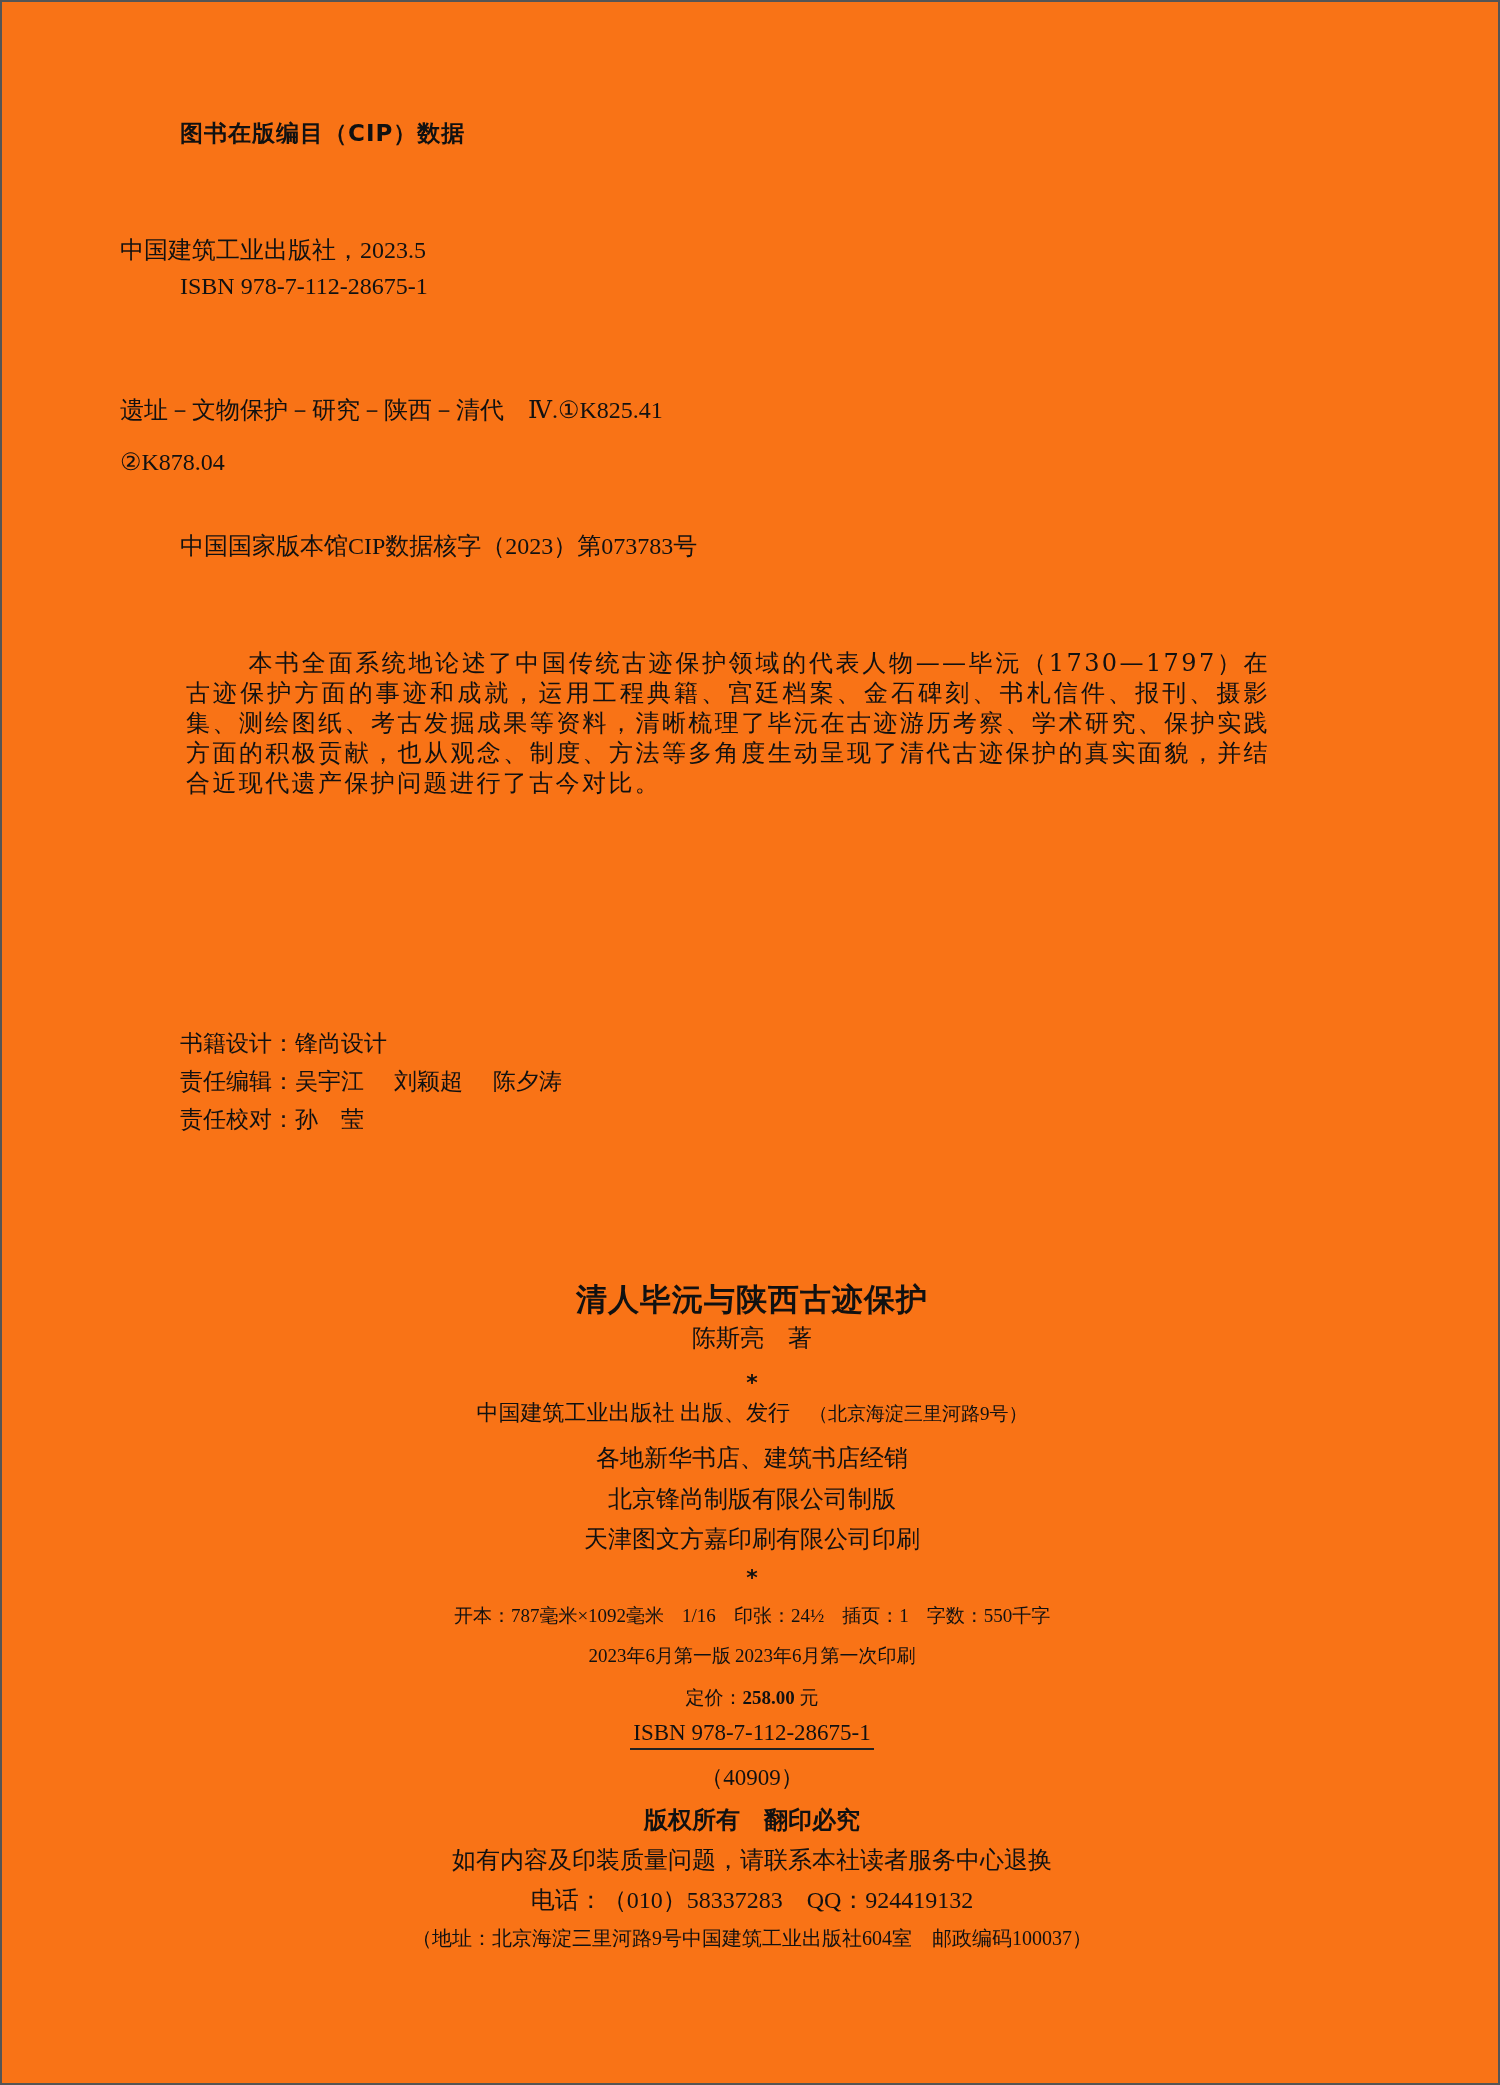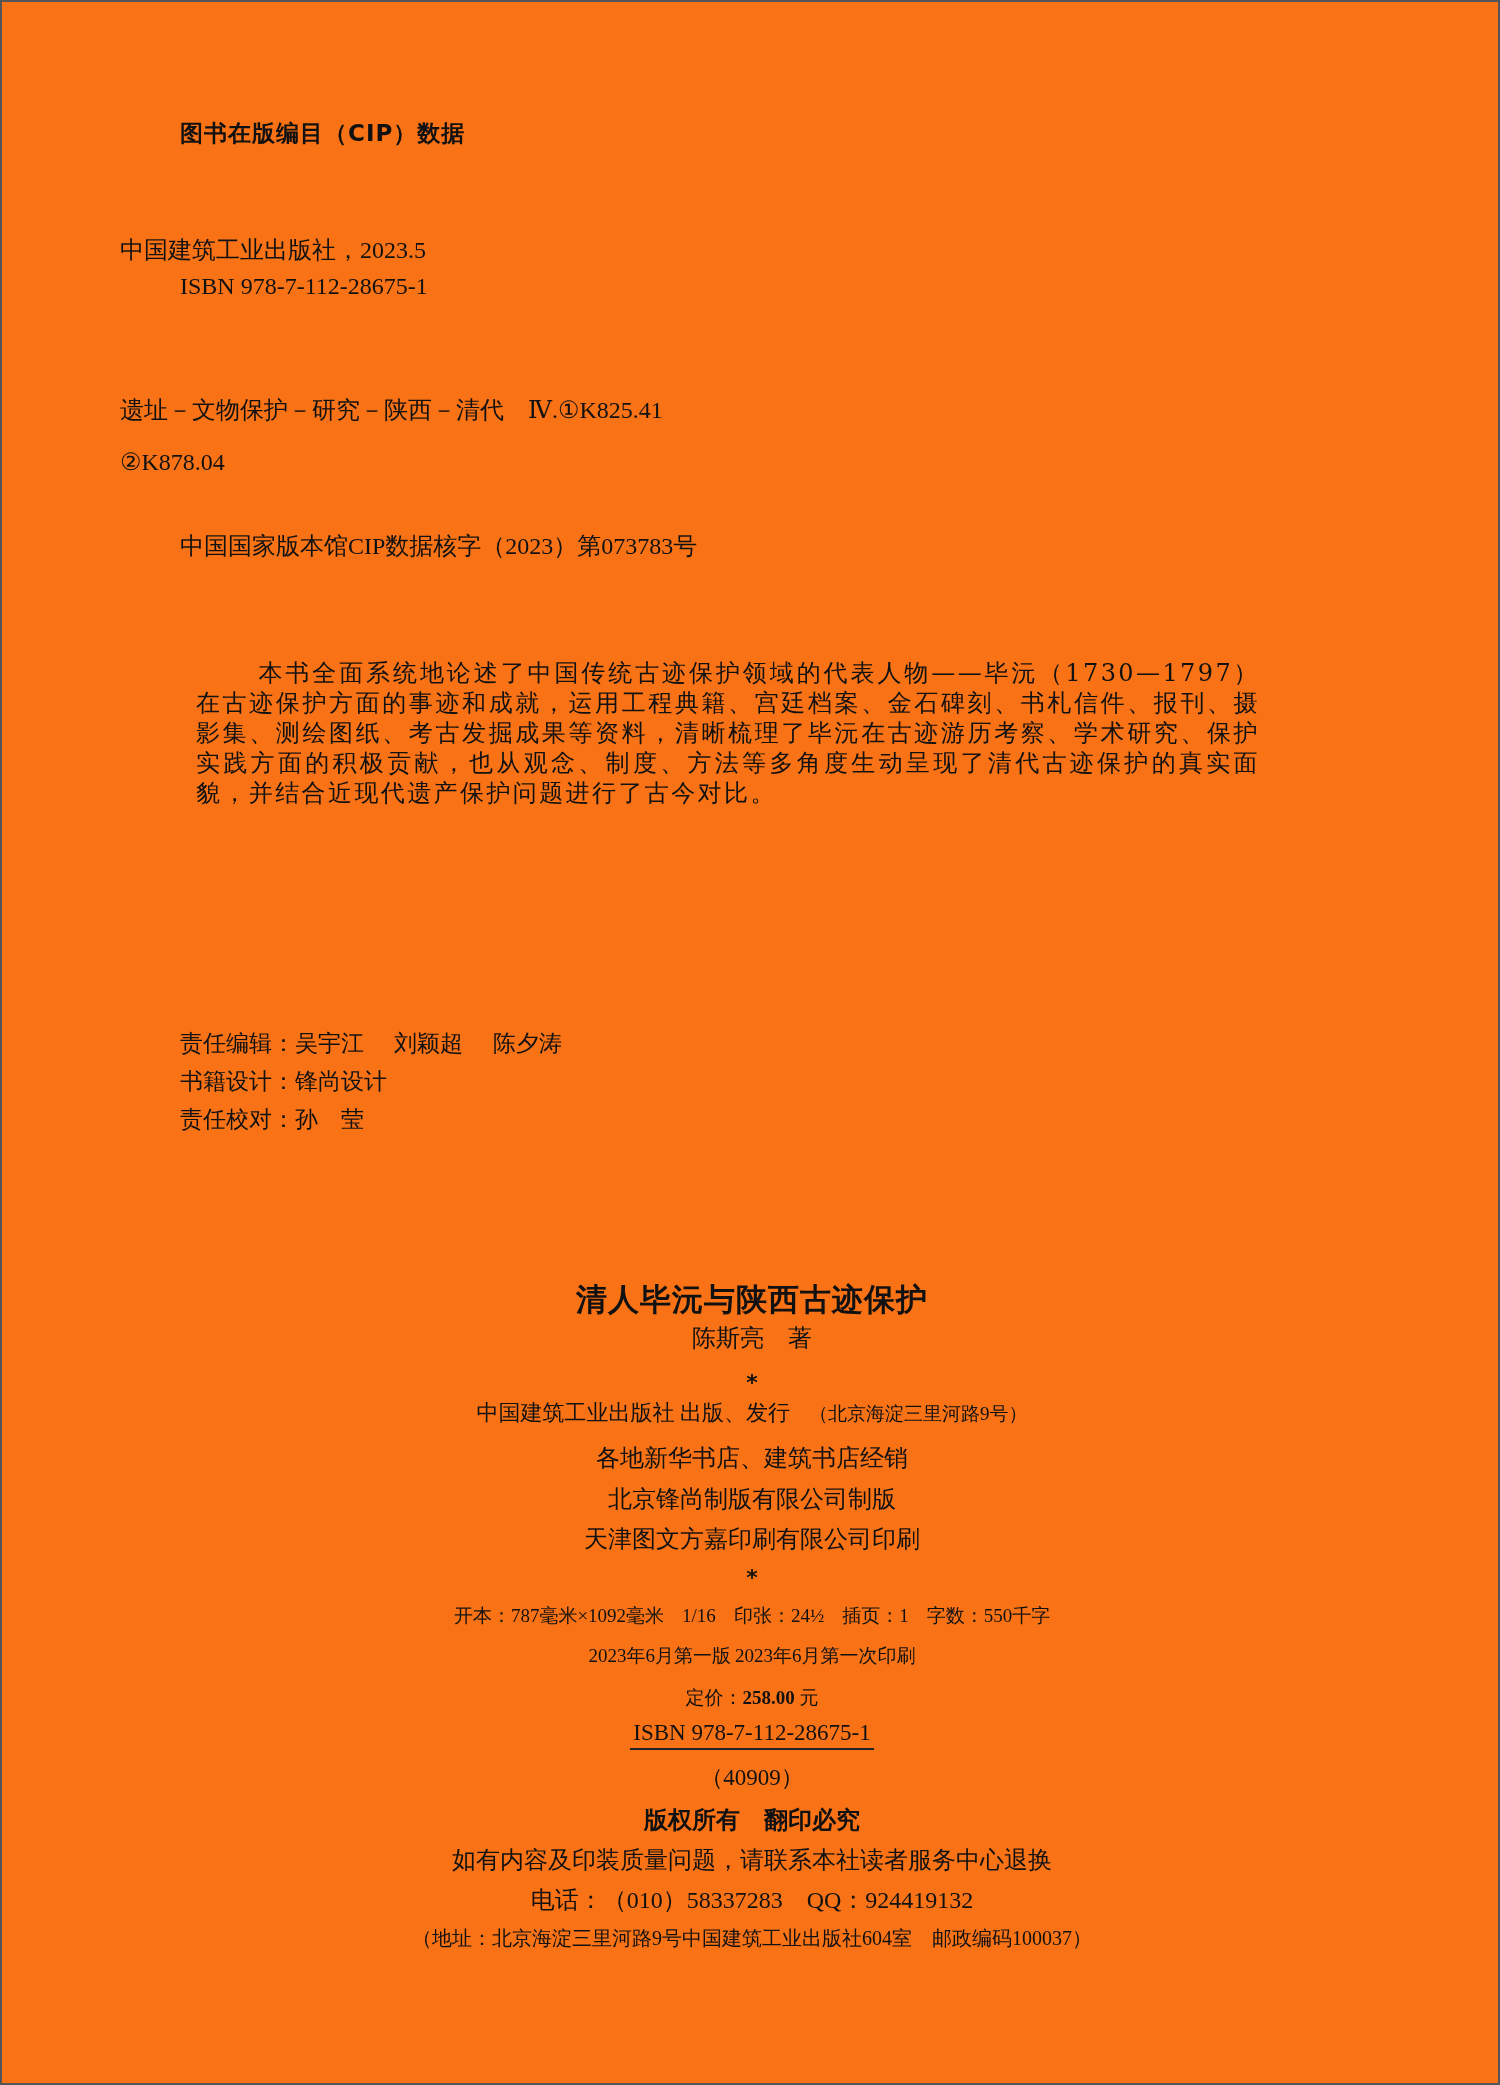--- a/index.html
+++ b/index.html
@@ -30,21 +30,21 @@
   .cip-verify { left: 178px; top: 528px; font-size: 24px; }
 
   
   .summary {
     position: absolute; left: 178px; top: 640px; width: 1096px;
     font-size: 24px; line-height: 30px;
     font-family: "DejaVu Serif", "Liberation Serif", serif;
     letter-spacing: 2.4px;
     text-align: justify;
   }
-  .summary p { margin: 16px; text-indent: 2.6em; }
+  .summary p { margin: 6px; text-indent: 2.6em; }
 
   
   .credits { position: absolute; left: 178px; top: 1023px; font-size: 23px; line-height: 38px; }
   .credit-row { display: flex; }
   .credit-label { display: inline-block; }
   .credit-value span { margin-right: 30px; }
 
   
   .center-block { position: absolute; left: 0; width: 1500px; text-align: center; }
   .book-title { top: 1277px; font-size: 31px; font-weight: bold; letter-spacing: 1px; }
@@ -87,28 +87,28 @@
   <div class="abs cip-line cip-l5 serif">遗址－文物保护－研究－陕西－清代　Ⅳ.①K825.41</div>
   <div class="abs cip-line cip-l6 serif">②K878.04</div>
   <div class="abs cip-verify serif">中国国家版本馆CIP数据核字（2023）第073783号</div>
 
   <div class="summary">
     <p>本书全面系统地论述了中国传统古迹保护领域的代表人物——毕沅（1730—1797）在古迹保护方面的事迹和成就，运用工程典籍、宫廷档案、金石碑刻、书札信件、报刊、摄影集、测绘图纸、考古发掘成果等资料，清晰梳理了毕沅在古迹游历考察、学术研究、保护实践方面的积极贡献，也从观念、制度、方法等多角度生动呈现了清代古迹保护的真实面貌，并结合近现代遗产保护问题进行了古今对比。</p>
   </div>
 
   <div class="credits serif">
     <div class="credit-row">
+      <span class="credit-label">书籍设计：</span>
+      <span>锋尚设计</span>
+    </div>
+    <div class="credit-row">
       <span class="credit-label">责任编辑：</span>
       <span class="credit-value">
         <span>吴宇江</span><span>刘颖超</span><span>陈夕涛</span>
       </span>
-    </div>
-    <div class="credit-row">
-      <span class="credit-label">书籍设计：</span>
-      <span>锋尚设计</span>
     </div>
     <div class="credit-row">
       <span class="credit-label">责任校对：</span>
       <span>孙　莹</span>
     </div>
   </div>
 
   <div class="center-block book-title sans">清人毕沅与陕西古迹保护</div>
   <div class="center-block book-author serif">陈斯亮　著</div>
   <div class="center-block star star1 sans">*</div>

